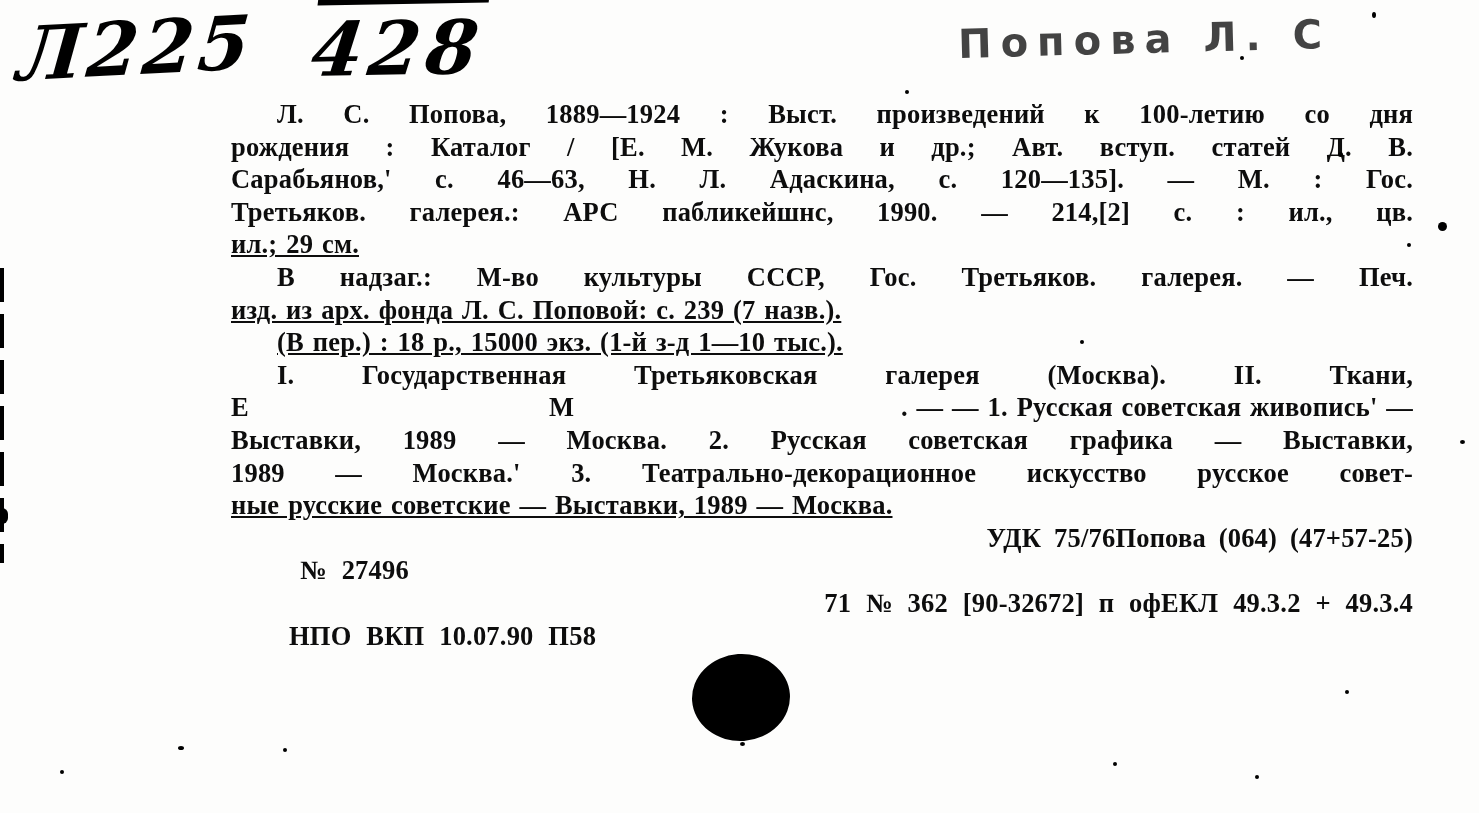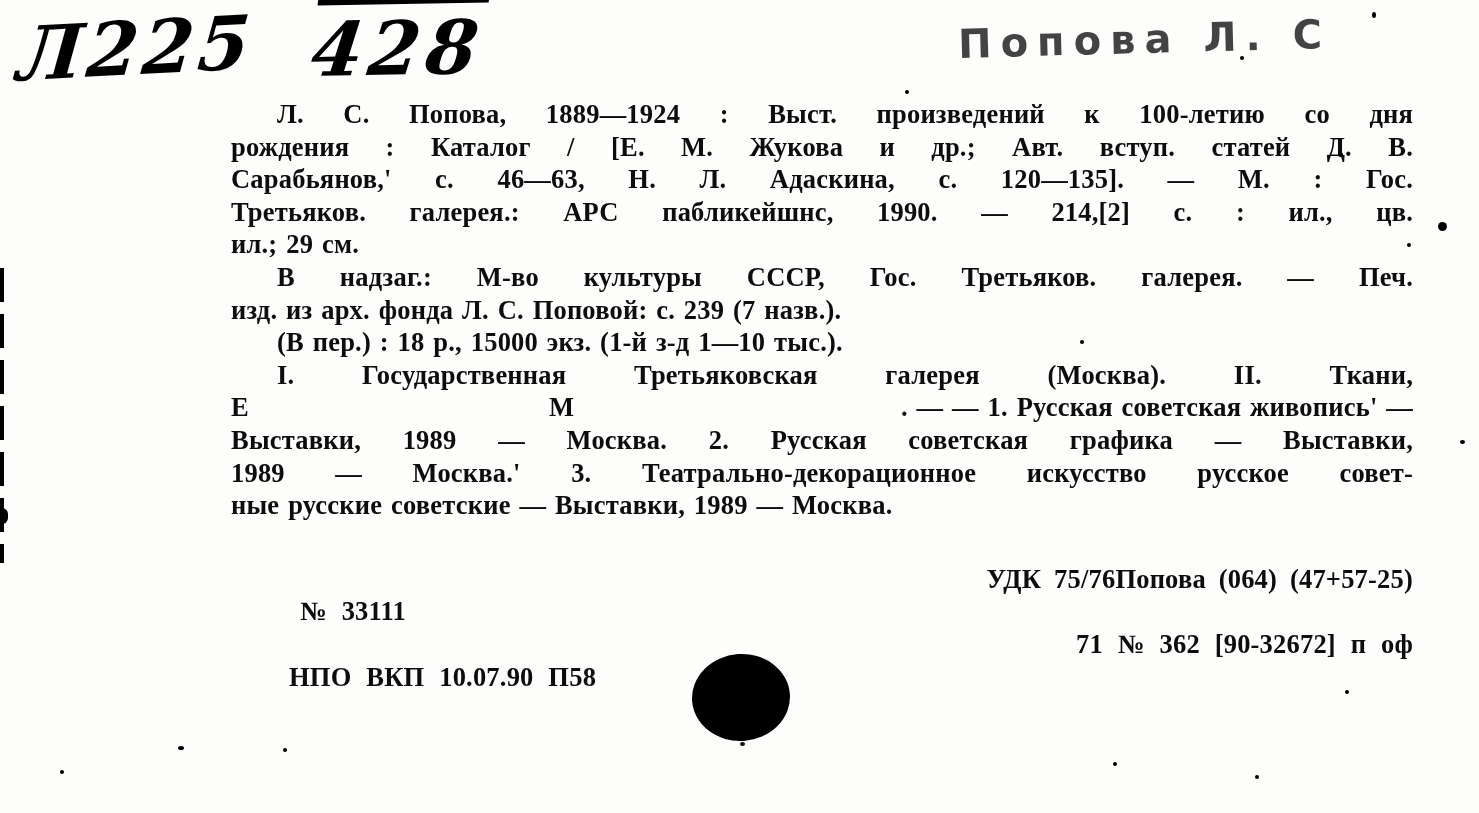--- a/index.html
+++ b/index.html
@@ -60,28 +60,28 @@
     font-size: 26.5px;
     font-weight: 700;
     line-height: 32.6px;
     word-spacing: 2px;
     letter-spacing: 0.2px;
   }
   .line {
     text-align: justify;
     text-align-last: justify;
   }
-  .line.end { text-align: center; text-align-last: left; }
+  .line.end { text-align: center; text-align-last: left; text-decoration: underline; }
   .ind { text-indent: 46px; }
 
   .gapline { display: flex; align-items: baseline; }
   .gapline .seg-b { margin-left: 300px; }
   .gapline .seg-c { margin-left: auto; text-align: right; }
 
-  .udc-line { text-align: right; text-align-last: right; word-spacing: 6px; margin-top: 41px; }
+  .udc-line { text-align: right; text-align-last: right; word-spacing: 6px; }
 
   .acc-number { padding-left: 69px; word-spacing: 8px; }
   .order-row { display: flex; justify-content: flex-end; word-spacing: 8px; }
   .order-row .left { padding-left: 3px; }
   .processing { padding-left: 58px; word-spacing: 8px; }
 
   
   .punch-hole {
     position: absolute;
     left: 692px;
@@ -143,23 +143,24 @@
       <span class="seg-a">Е</span>
       <span class="seg-b">М</span>
       <span class="seg-c">. — — 1. Русская советская живопись' —</span>
     </div>
     <div class="line">Выставки, 1989 — Москва. 2. Русская советская графика — Выставки,</div>
     <div class="line">1989 — Москва.' 3. Театрально-декорационное искусство русское совет-</div>
     <div class="line end">ные русские советские — Выставки, 1989 — Москва.</div>
 
     <div class="udc-line">УДК 75/76Попова (064) (47+57-25)</div>
 
-    <div class="acc-number">№ 33111</div>
+    <div class="acc-number">№ 27496</div>
     <div class="order-row">
       <span class="left">71 № 362 [90-32672] п оф</span>
+      <span class="right">ЕКЛ 49.3.2 + 49.3.4</span>
     </div>
     <div class="processing">НПО ВКП 10.07.90 П58</div>
   </div>
 
   <div class="punch-hole"></div>
 
   <div class="edge-strip"></div>
   <div class="edge-bump"></div>
   <span class="speck" style="left:1372px;top:12px;width:4px;height:6px;"></span>
   <span class="speck" style="left:1240px;top:56px;width:4px;height:4px;"></span>

